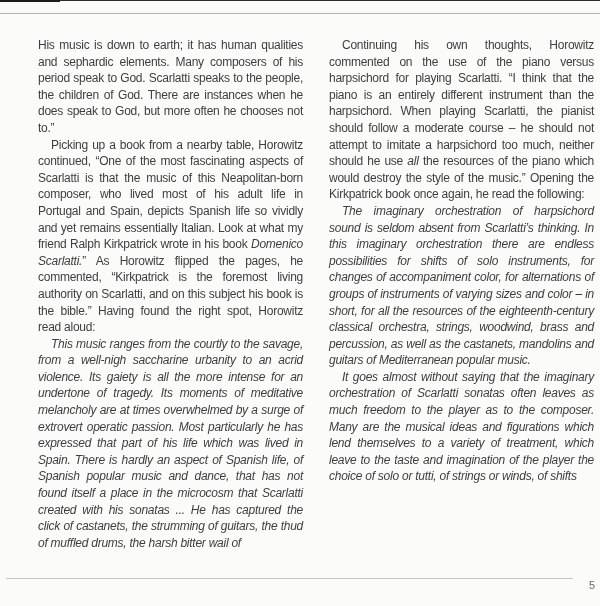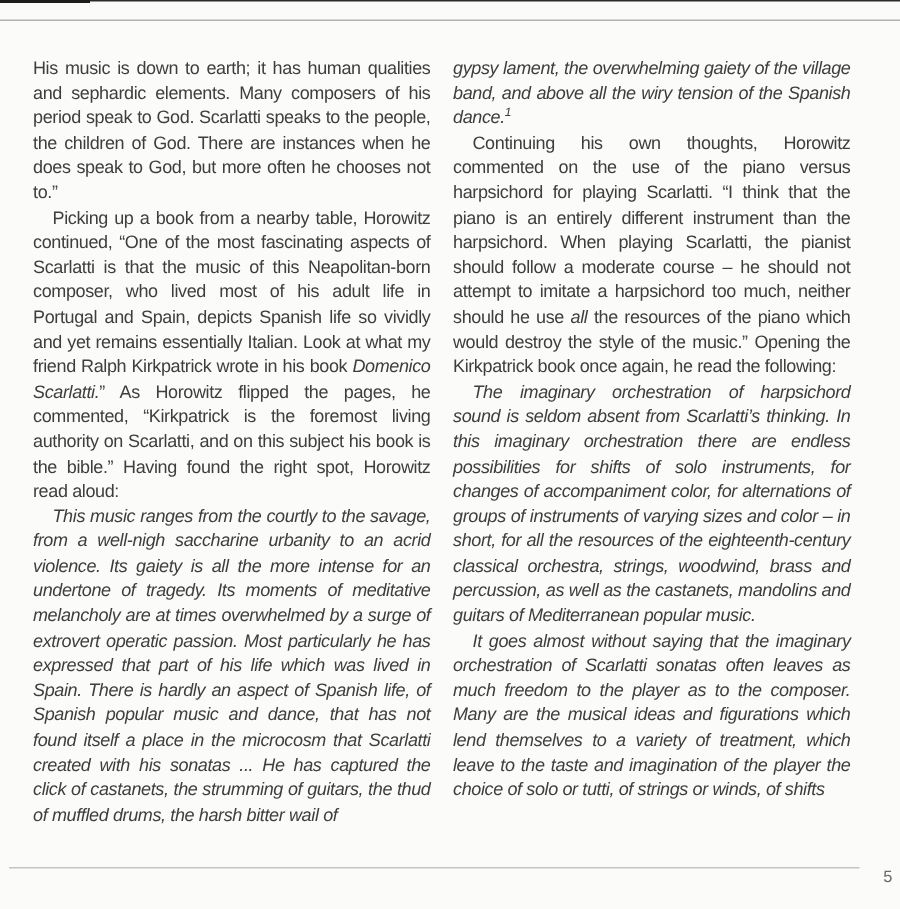--- a/index.html
+++ b/index.html
@@ -16,22 +16,22 @@
   }
   .top-edge-blot {
     position: absolute; top: 0; left: 0; width: 60px; height: 2px;
     background: #1d1d1d;
   }
   .top-rule {
     position: absolute; top: 13px; left: 0; width: 100%; height: 1px;
     background: #b3b3b1;
   }
   .content {
-    position: absolute; top: 37px; left: 22px;
-    display: flex; gap: 15px;
+    position: absolute; top: 37px; left: 38px;
+    display: flex; gap: 26px;
   }
   .col {
     width: 265px;
     font-size: 12px;
     line-height: 16.6px;
     letter-spacing: -0.25px;
     color: #3e3e3e;
     text-align: justify;
     hyphens: auto;
   }
@@ -59,21 +59,20 @@
   <div class="top-edge-blot"></div>
   <div class="top-rule"></div>
 
   <div class="content">
     <div class="col">
         <p><span>His music is down to earth; it has human qualities and sephardic elements. Many composers of his period speak to God. Scarlatti speaks to the people, the children of God. There are instances when he does speak to God, but more often he chooses not to.”</span></p>
         <p class="indent"><span>Picking up a book from a nearby table, Horowitz continued, “One of the most fascinating aspects of Scarlatti is that the music of this Neapolitan-born composer, who lived most of his adult life in Portugal and Spain, depicts Spanish life so vividly and yet remains essentially Italian. Look at what my friend Ralph Kirkpatrick wrote in his book </span><em>Domenico Scarlatti.</em><span>” As Horowitz flipped the pages, he commented, “Kirkpatrick is the foremost living authority on Scarlatti, and on this subject his book is the bible.” Having found the right spot, Horowitz read aloud:</span></p>
         <p class="indent italic"><span>This music ranges from the courtly to the savage, from a well-nigh saccharine urbanity to an acrid violence. Its gaiety is all the more intense for an undertone of tragedy. Its moments of meditative melancholy are at times overwhelmed by a surge of extrovert operatic passion. Most particularly he has expressed that part of his life which was lived in Spain. There is hardly an aspect of Spanish life, of Spanish popular music and dance, that has not found itself a place in the microcosm that Scarlatti created with his sonatas ... He has captured the click of castanets, the strumming of guitars, the thud of muffled drums, the harsh bitter wail of</span></p>
       </div>
     <div class="col">
-        <p class="italic"><span>gypsy lament, the overwhelming gaiety of the village band, and above all the wiry tension of the Spanish dance.</span><sup>1</sup></p>
         <p class="indent"><span>Continuing his own thoughts, Horowitz commented on the use of the piano versus harpsichord for playing Scarlatti. “I think that the piano is an entirely different instrument than the harpsichord. When playing Scarlatti, the pianist should follow a moderate course – he should not attempt to imitate a harpsichord too much, neither should he use </span><em>all</em><span> the resources of the piano which would destroy the style of the music.” Opening the Kirkpatrick book once again, he read the following:</span></p>
         <p class="indent italic"><span>The imaginary orchestration of harpsichord sound is seldom absent from Scarlatti’s thinking. In this imaginary orchestration there are endless possibilities for shifts of solo instruments, for changes of accompaniment color, for alternations of groups of instruments of varying sizes and color – in short, for all the resources of the eighteenth-century classical orchestra, strings, woodwind, brass and percussion, as well as the castanets, mandolins and guitars of Mediterranean popular music.</span></p>
         <p class="indent italic"><span>It goes almost without saying that the imaginary orchestration of Scarlatti sonatas often leaves as much freedom to the player as to the composer. Many are the musical ideas and figurations which lend themselves to a variety of treatment, which leave to the taste and imagination of the player the choice of solo or tutti, of strings or winds, of shifts</span></p>
       </div>
   </div>
 
   <div class="bottom-rule"></div>
   <div class="page-number">5</div>
 </div>
 

